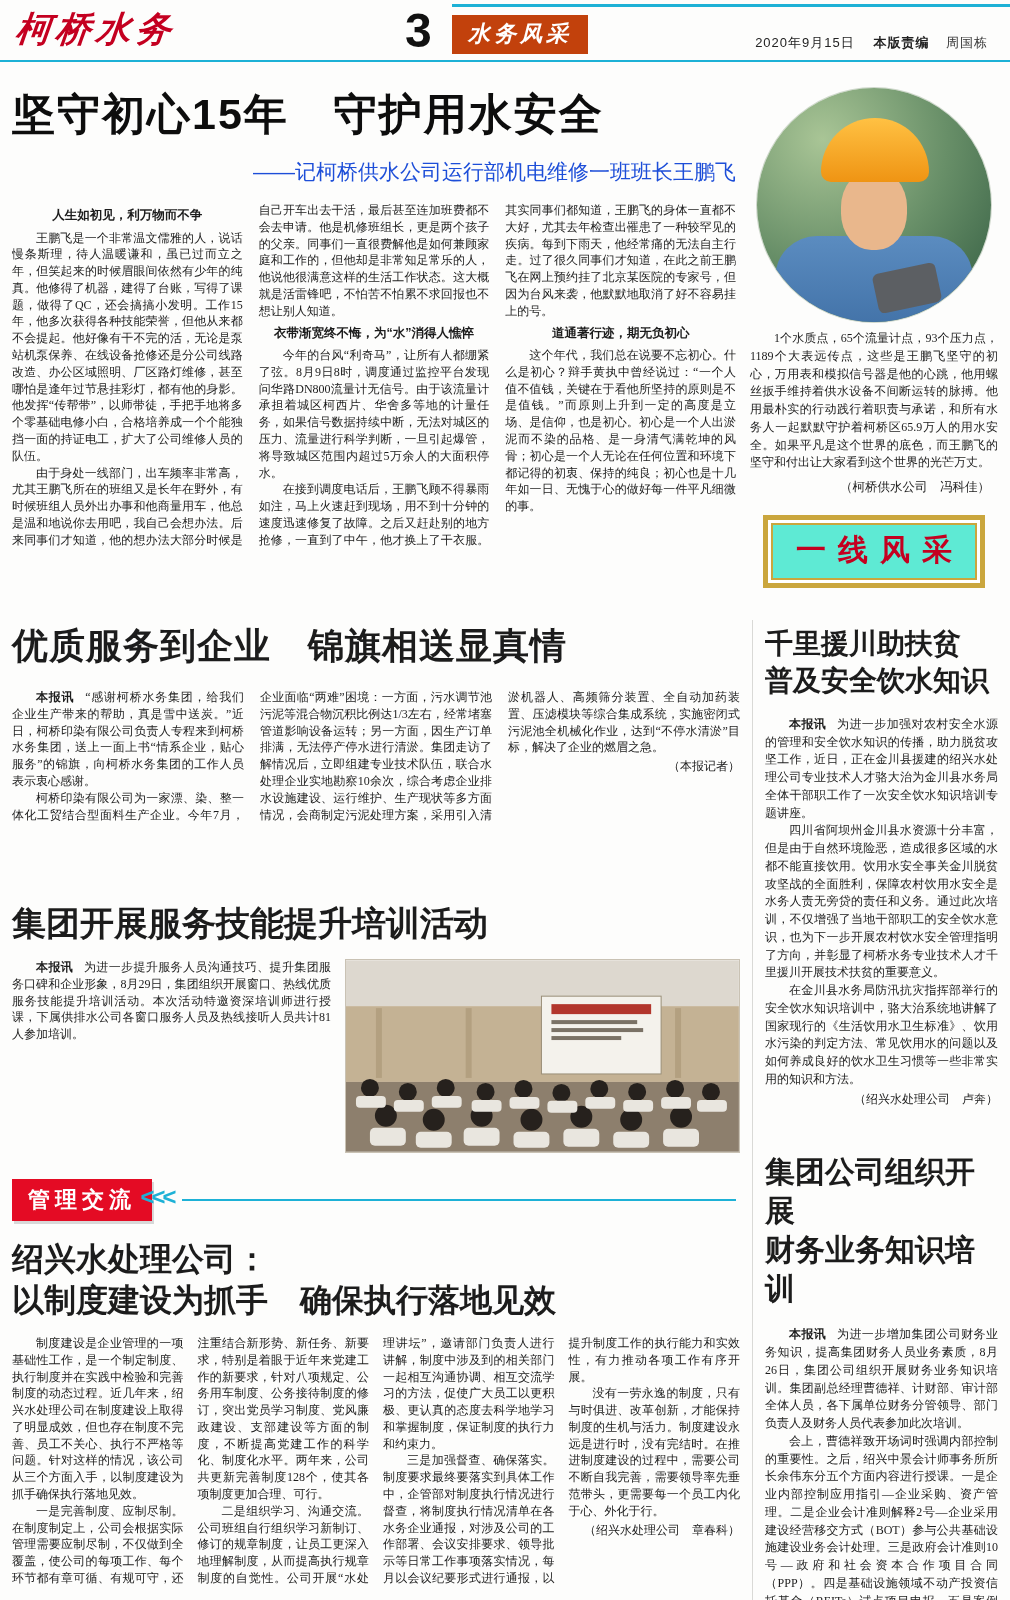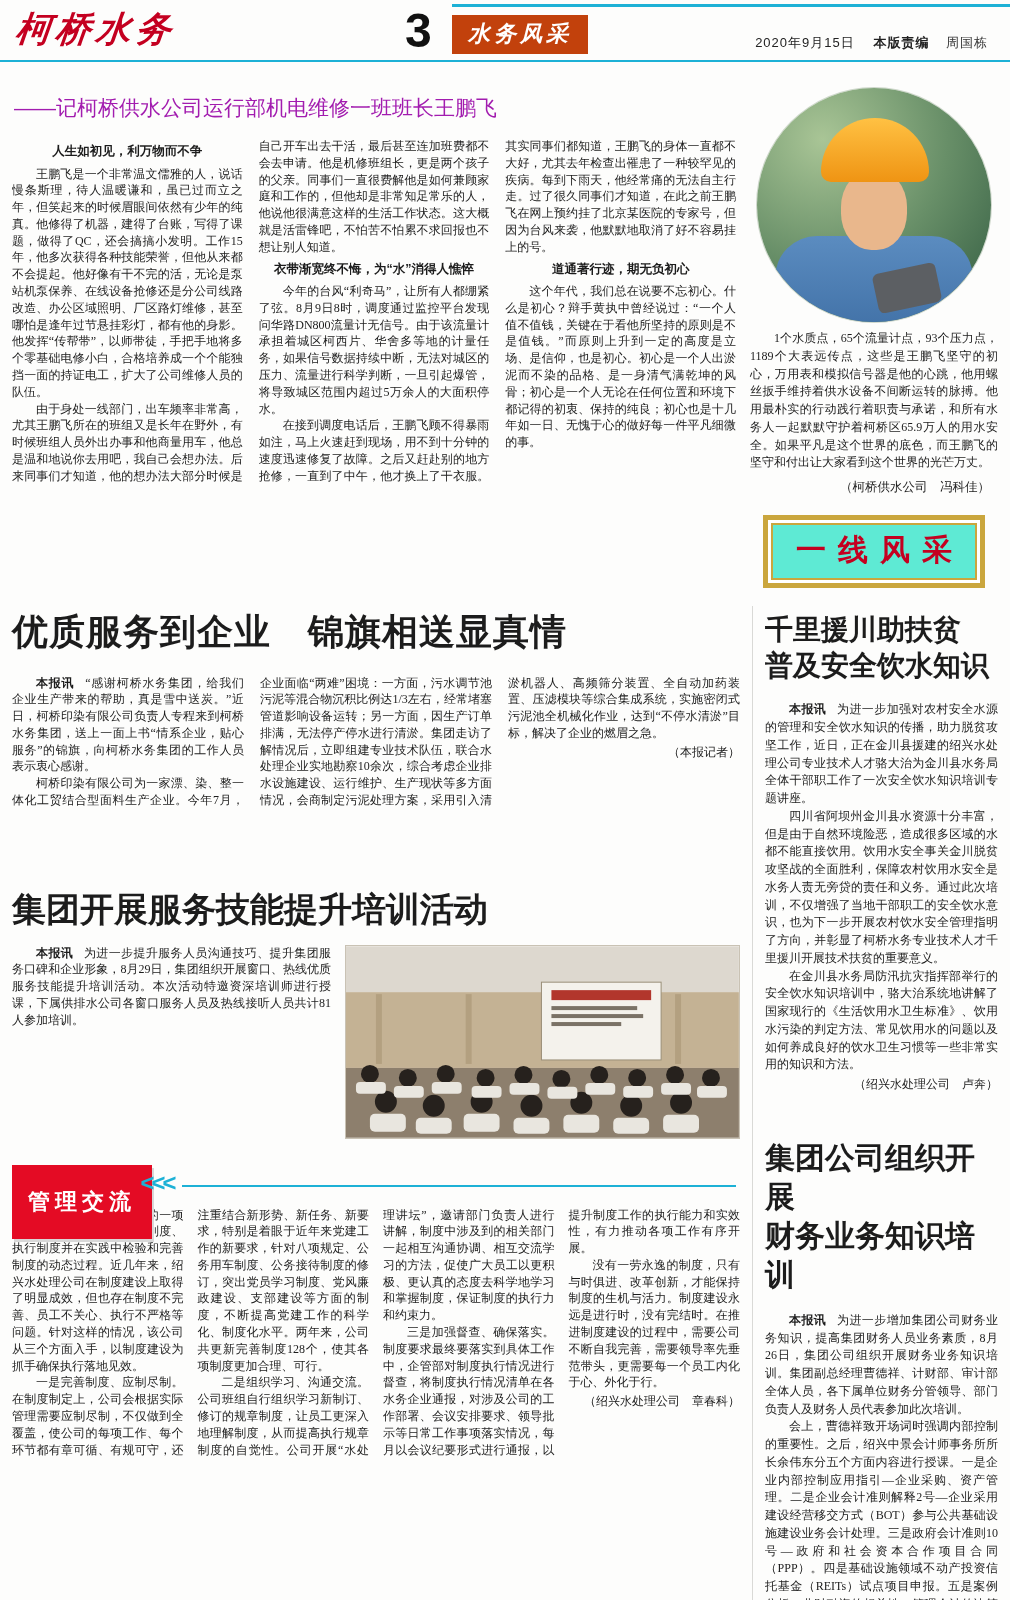--- a/index.html
+++ b/index.html
@@ -27,21 +27,21 @@
   .sec-head{font-family:"Liberation Sans","DejaVu Sans",sans-serif;font-weight:bold;text-align:center;
             text-indent:0;margin:5px 0;font-size:12.5px;}
   .byline{text-align:right;text-indent:0;margin-top:2px;}
   .dl{font-weight:bold;font-family:"Liberation Sans","DejaVu Sans",sans-serif;margin-right:.9em;}
   h1,h2{margin:0;}
   
   .feature{display:flex;gap:14px;margin-top:24px;}
   .feature-left{width:724px;}
   .f-title{font-family:"Liberation Sans","DejaVu Sans",sans-serif;font-weight:900;font-size:43px;
            letter-spacing:2px;color:#0d0d0d;}
-  .f-sub{font-family:"Liberation Sans","DejaVu Sans",sans-serif;font-size:21px;margin:8px 0 16px 2px;color:#a21caf;}
+  .f-sub{font-family:"Liberation Sans","DejaVu Sans",sans-serif;font-size:21px;margin:14px 0 16px 2px;color:#1d4ed8;text-align:right;}
   .f-cols{column-count:3;column-gap:16px;height:400px;font-size:12px;line-height:1.4;overflow:hidden;}
   .intro{font-weight:bold;}
   .feature-right{width:248px;display:flex;flex-direction:column;}
   .worker-photo{width:234px;height:234px;border-radius:50%;margin:2px auto 8px;position:relative;overflow:hidden;
       background:radial-gradient(circle at 28% 22%,#a9c596,#688f68 50%,#40694b 85%);box-shadow:0 0 0 1px #cfd8cc;}
   .w-body{position:absolute;left:18px;top:148px;width:198px;height:110px;background:linear-gradient(#5b8cc0,#3d6da3);
       border-radius:42px 42px 0 0;}
   .w-face{position:absolute;left:84px;top:82px;width:66px;height:80px;background:#e9b78c;border-radius:46%;}
   .w-helmet{position:absolute;left:64px;top:30px;width:108px;height:64px;background:linear-gradient(#ffc143,#ef9413);
       border-radius:54px 54px 10px 10px;}
@@ -61,21 +61,21 @@
   .service-cols{column-count:3;column-gap:16px;height:184px;font-size:12px;line-height:1.4;overflow:hidden;}
   
   .training{margin-top:28px;}
   .training h2{font-family:"Liberation Sans","DejaVu Sans",sans-serif;font-size:34px;font-weight:900;margin:0 0 12px;}
   .training-body{display:flex;gap:14px;}
   .training-text{width:320px;font-size:12px;line-height:1.4;height:196px;overflow:hidden;}
   .training-photo{width:394px;height:192px;border:1px solid #c9c2b4;}
   
   .kicker-row{margin-top:24px;position:relative;height:42px;}
   .kicker{display:inline-block;background:#e40b24;color:#fff;font-family:"Liberation Sans","DejaVu Sans",sans-serif;
-      font-weight:bold;font-size:22px;padding:22px 16px;letter-spacing:5px;box-shadow:2px 3px 0 #d8d8d8;}
+      font-weight:bold;font-size:22px;padding:6px 16px;letter-spacing:5px;box-shadow:2px 3px 0 #d8d8d8;}
   .kicker-chev{position:absolute;left:128px;top:4px;color:#1db1d6;font-family:"Liberation Sans",sans-serif;
       font-size:24px;font-weight:900;font-style:italic;letter-spacing:-3px;}
   .kicker-line{position:absolute;left:170px;right:4px;top:20px;height:2px;background:#1db1d6;}
   
   .inst-title{font-family:"Liberation Sans","DejaVu Sans",sans-serif;font-weight:900;font-size:32px;
       line-height:1.28;margin:18px 0 14px;}
   .inst-cols{column-count:4;column-gap:14px;height:252px;font-size:12px;line-height:1.4;overflow:hidden;}
   
   .sichuan h2{font-family:"Liberation Sans","DejaVu Sans",sans-serif;font-size:28px;font-weight:900;
       line-height:1.32;margin:6px 0 16px;}
@@ -99,20 +99,21 @@
       <b>本版责编</b>
       <span class="ed-name">周国栋</span>
     </div>
     <div class="hd-rule"></div>
   </div>
 
   <div class="content">
 
     <div class="feature">
       <div class="feature-left">
+        <h1 class="f-title">坚守初心15年　守护用水安全</h1>
         <div class="f-sub">——记柯桥供水公司运行部机电维修一班班长王鹏飞</div>
         <div class="f-cols just">
           <p class="sec-head">人生如初见，利万物而不争</p>
           <p>王鹏飞是一个非常温文儒雅的人，说话慢条斯理，待人温暖谦和，虽已过而立之年，但笑起来的时候眉眼间依然有少年的纯真。他修得了机器，建得了台账，写得了课题，做得了QC，还会搞搞小发明。工作15年，他多次获得各种技能荣誉，但他从来都不会提起。他好像有干不完的活，无论是泵站机泵保养、在线设备抢修还是分公司线路改造、办公区域照明、厂区路灯维修，甚至哪怕是逢年过节悬挂彩灯，都有他的身影。他发挥“传帮带”，以师带徒，手把手地将多个零基础电修小白，合格培养成一个个能独挡一面的持证电工，扩大了公司维修人员的队伍。</p>
           <p>由于身处一线部门，出车频率非常高，尤其王鹏飞所在的班组又是长年在野外，有时候班组人员外出办事和他商量用车，他总是温和地说你去用吧，我自己会想办法。后来同事们才知道，他的想办法大部分时候是自己开车出去干活，最后甚至连加班费都不会去申请。他是机修班组长，更是两个孩子的父亲。同事们一直很费解他是如何兼顾家庭和工作的，但他却是非常知足常乐的人，他说他很满意这样的生活工作状态。这大概就是活雷锋吧，不怕苦不怕累不求回报也不想让别人知道。</p>
           <p class="sec-head">衣带渐宽终不悔，为“水”消得人憔悴</p>
           <p>今年的台风“利奇马”，让所有人都绷紧了弦。8月9日8时，调度通过监控平台发现问华路DN800流量计无信号。由于该流量计承担着城区柯西片、华舍多等地的计量任务，如果信号数据持续中断，无法对城区的压力、流量进行科学判断，一旦引起爆管，将导致城区范围内超过5万余人的大面积停水。</p>
           <p>在接到调度电话后，王鹏飞顾不得暴雨如注，马上火速赶到现场，用不到十分钟的速度迅速修复了故障。之后又赶赴别的地方抢修，一直到了中午，他才换上了干衣服。其实同事们都知道，王鹏飞的身体一直都不大好，尤其去年检查出罹患了一种较罕见的疾病。每到下雨天，他经常痛的无法自主行走。过了很久同事们才知道，在此之前王鹏飞在网上预约挂了北京某医院的专家号，但因为台风来袭，他默默地取消了好不容易挂上的号。</p>
           <p class="sec-head">道通著行迹，期无负初心</p>
           <p>这个年代，我们总在说要不忘初心。什么是初心？辩手黄执中曾经说过：“一个人值不值钱，关键在于看他所坚持的原则是不是值钱。”而原则上升到一定的高度是立场、是信仰，也是初心。初心是一个人出淤泥而不染的品格、是一身清气满乾坤的风骨；初心是一个人无论在任何位置和环境下都记得的初衷、保持的纯良；初心也是十几年如一日、无愧于心的做好每一件平凡细微的事。</p>
@@ -209,20 +210,24 @@
           </div>
         </div>
 
         <div class="kicker-row">
           <span class="kicker">管理交流</span>
           <span class="kicker-chev">&lt;&lt;&lt;</span>
           <div class="kicker-line"></div>
         </div>
 
         <div>
+          <h2 class="inst-title">
+            <span>绍兴水处理公司：</span><br>
+            <span>以制度建设为抓手　确保执行落地见效</span>
+          </h2>
           <div class="inst-cols just">
             <p>制度建设是企业管理的一项基础性工作，是一个制定制度、执行制度并在实践中检验和完善制度的动态过程。近几年来，绍兴水处理公司在制度建设上取得了明显成效，但也存在制度不完善、员工不关心、执行不严格等问题。针对这样的情况，该公司从三个方面入手，以制度建设为抓手确保执行落地见效。</p>
             <p>一是完善制度、应制尽制。在制度制定上，公司会根据实际管理需要应制尽制，不仅做到全覆盖，使公司的每项工作、每个环节都有章可循、有规可守，还注重结合新形势、新任务、新要求，特别是着眼于近年来党建工作的新要求，针对八项规定、公务用车制度、公务接待制度的修订，突出党员学习制度、党风廉政建设、支部建设等方面的制度，不断提高党建工作的科学化、制度化水平。两年来，公司共更新完善制度128个，使其各项制度更加合理、可行。</p>
             <p>二是组织学习、沟通交流。公司班组自行组织学习新制订、修订的规章制度，让员工更深入地理解制度，从而提高执行规章制度的自觉性。公司开展“水处理讲坛”，邀请部门负责人进行讲解，制度中涉及到的相关部门一起相互沟通协调、相互交流学习的方法，促使广大员工以更积极、更认真的态度去科学地学习和掌握制度，保证制度的执行力和约束力。</p>
             <p>三是加强督查、确保落实。制度要求最终要落实到具体工作中，企管部对制度执行情况进行督查，将制度执行情况清单在各水务企业通报，对涉及公司的工作部署、会议安排要求、领导批示等日常工作事项落实情况，每月以会议纪要形式进行通报，以提升制度工作的执行能力和实效性，有力推动各项工作有序开展。</p>
             <p>没有一劳永逸的制度，只有与时俱进、改革创新，才能保持制度的生机与活力。制度建设永远是进行时，没有完结时。在推进制度建设的过程中，需要公司不断自我完善，需要领导率先垂范带头，更需要每一个员工内化于心、外化于行。</p>
             <p class="byline">（绍兴水处理公司　章春科）</p>
           </div>
         </div>
 

